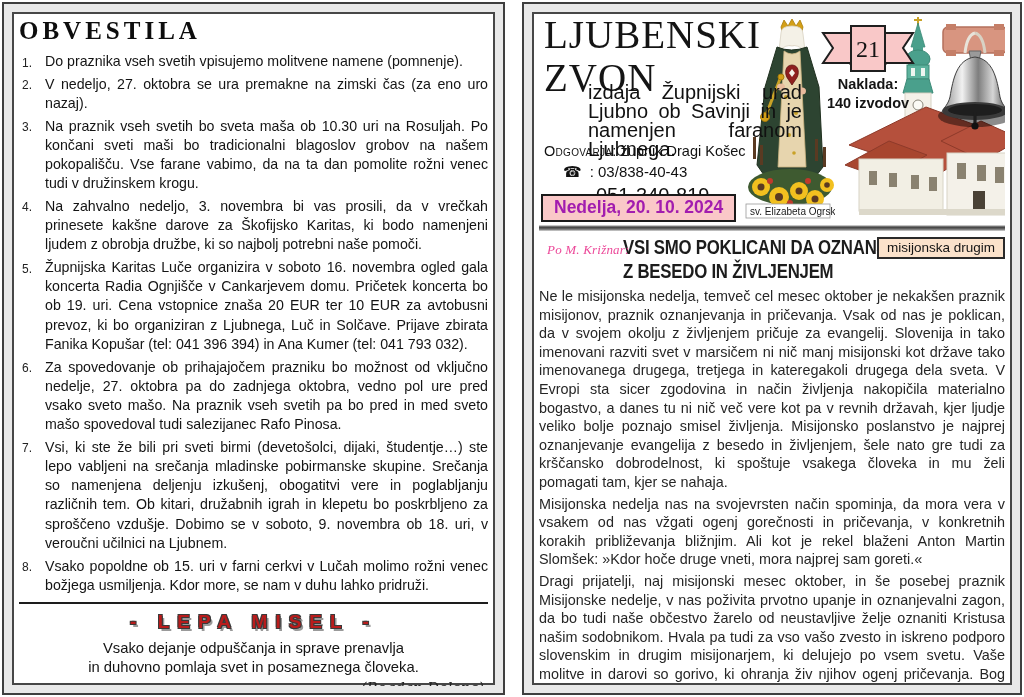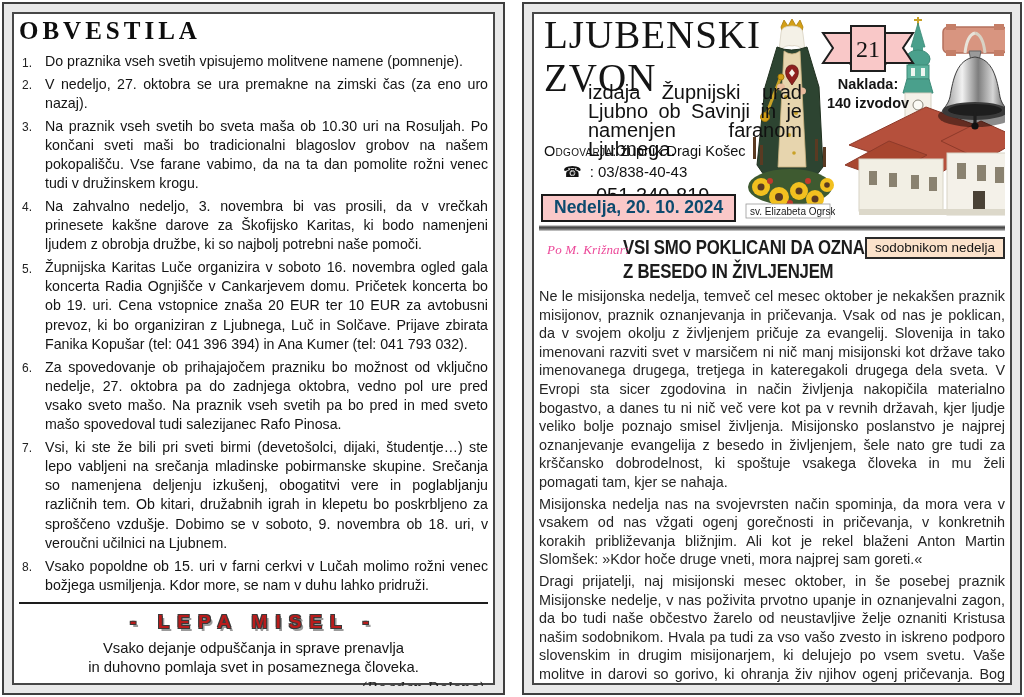--- a/index.html
+++ b/index.html
@@ -37,21 +37,21 @@
                 font-size:39px; line-height:43px; letter-spacing:1px; color:#141414; }
   .publisher  { position:absolute; left:5px; top:66px; width:214px; z-index:5;
                 font-size:20px; line-height:19px; text-align:justify;margin-left:44px; }
   .odgovarja  { position:absolute; left:5px; top:126px; z-index:5; font-size:14.5px; white-space:nowrap; }
   .odgovarja .sc { font-variant:small-caps; letter-spacing:0.3px; }
   .phone-line1 { position:absolute; left:24px; top:146px; z-index:5; font-size:15px; }
   .phone-line1 .phone-glyph { font-family:"DejaVu Sans",sans-serif; margin-right:8px; }
   .phone-line2 { position:absolute; left:57px; top:167px; z-index:5; font-size:20px; }
   .date-box { position:absolute; left:2px; top:177px; z-index:6;
               background:var(--date-box-pink,#fac8c8); border:2px solid #1a1a1a;
-              padding:1px 11px 2px; font-size:17.5px; font-weight:600; color:#0c4a6e; white-space:nowrap; }
+              padding:1px 11px 2px; font-size:17.5px; font-weight:600; color:#a21caf; white-space:nowrap; }
 
   .statue-photo { position:absolute; left:206px; top:0; width:90px; height:203px; z-index:2; }
   .church-photo { position:absolute; left:292px; top:-4px; width:190px; height:210px; z-index:1; }
   .bell-photo   { position:absolute; left:396px; top:2px; width:80px; height:112px; z-index:3; }
   .issue-ribbon { position:absolute; left:282px; top:4px; width:94px; height:56px; z-index:4; }
   .naklada { position:absolute; left:276px; top:58px; width:106px; z-index:4;
              text-align:center; font-size:14.5px; font-weight:700; line-height:19px; color:#141414; }
 
   .mast-divider { height:6px; margin:2px 0 4px;
                   background:linear-gradient(#efefef, #3f3f3f 35%, #6f6f6f 70%, #d9d9d9); }
@@ -238,21 +238,21 @@
 
       <div class="mast-divider"></div>
 
       <div class="article">
         <div class="article-head">
           <span class="byline">Po M. Križnar:</span>
           <div class="headline">
             <div>VSI SMO POKLICANI DA OZNANJAMO</div>
             <div>Z BESEDO IN ŽIVLJENJEM</div>
           </div>
-          <span class="badge">sodobnikom nedelja</span>
+          <span class="badge">misijonska drugim</span>
         </div>
         <div class="article-body">
           <p>Ne le misijonska nedelja, temveč cel mesec oktober je nekakšen praznik misijonov, praznik oznanjevanja in pričevanja. Vsak od nas je poklican, da v svojem okolju z življenjem pričuje za evangelij. Slovenija in tako imenovani razviti svet v marsičem ni nič manj misijonski kot države tako imenovanega drugega, tretjega in kateregakoli drugega dela sveta. V Evropi sta sicer zgodovina in način življenja nakopičila materialno bogastvo, a danes tu ni nič več vere kot pa v revnih državah, kjer ljudje veliko bolje poznajo smisel življenja. Misijonsko poslanstvo je najprej oznanjevanje evangelija z besedo in življenjem, šele nato gre tudi za krščansko dobrodelnost, ki spoštuje vsakega človeka in mu želi pomagati tam, kjer se nahaja.</p>
           <p>Misijonska nedelja nas na svojevrsten način spominja, da mora vera v vsakem od nas vžgati ogenj gorečnosti in pričevanja, v konkretnih korakih približevanja bližnjim. Ali kot je rekel blaženi Anton Martin Slomšek: »Kdor hoče druge vneti, mora najprej sam goreti.«</p>
           <p>Dragi prijatelji, naj misijonski mesec oktober, in še posebej praznik Misijonske nedelje, v nas poživita prvotno upanje in oznanjevalni zagon, da bo tudi naše občestvo žarelo od neustavljive želje oznaniti Kristusa našim sodobnikom. Hvala pa tudi za vso vašo zvesto in iskreno podporo slovenskim in drugim misijonarjem, ki delujejo po vsem svetu. Vaše molitve in darovi so gorivo, ki ohranja živ njihov ogenj pričevanja. Bog vam povrni za vso podporo.</p>
         </div>
       </div>
 
     </div>
   </section>

